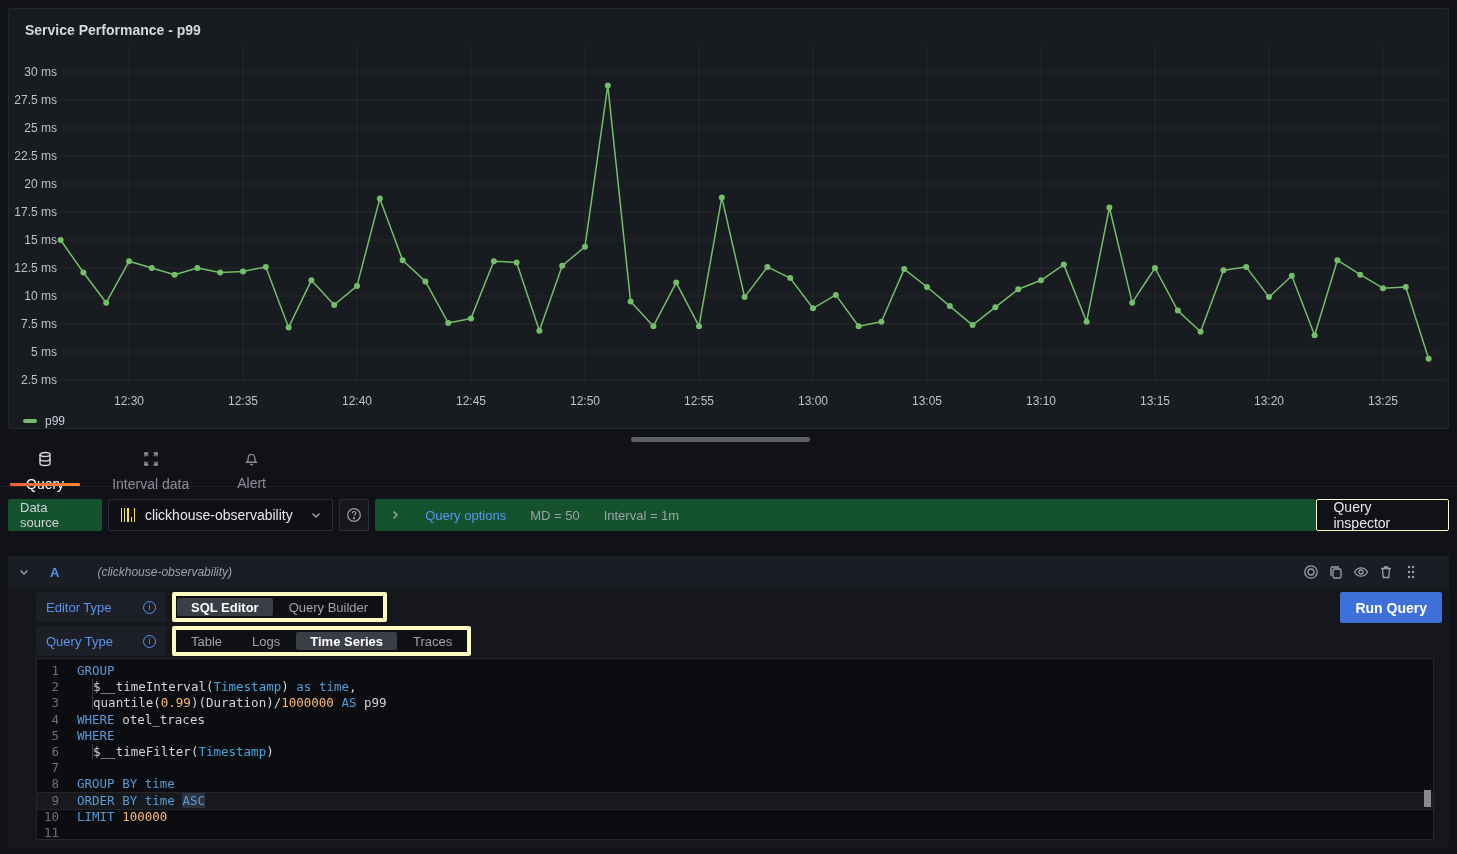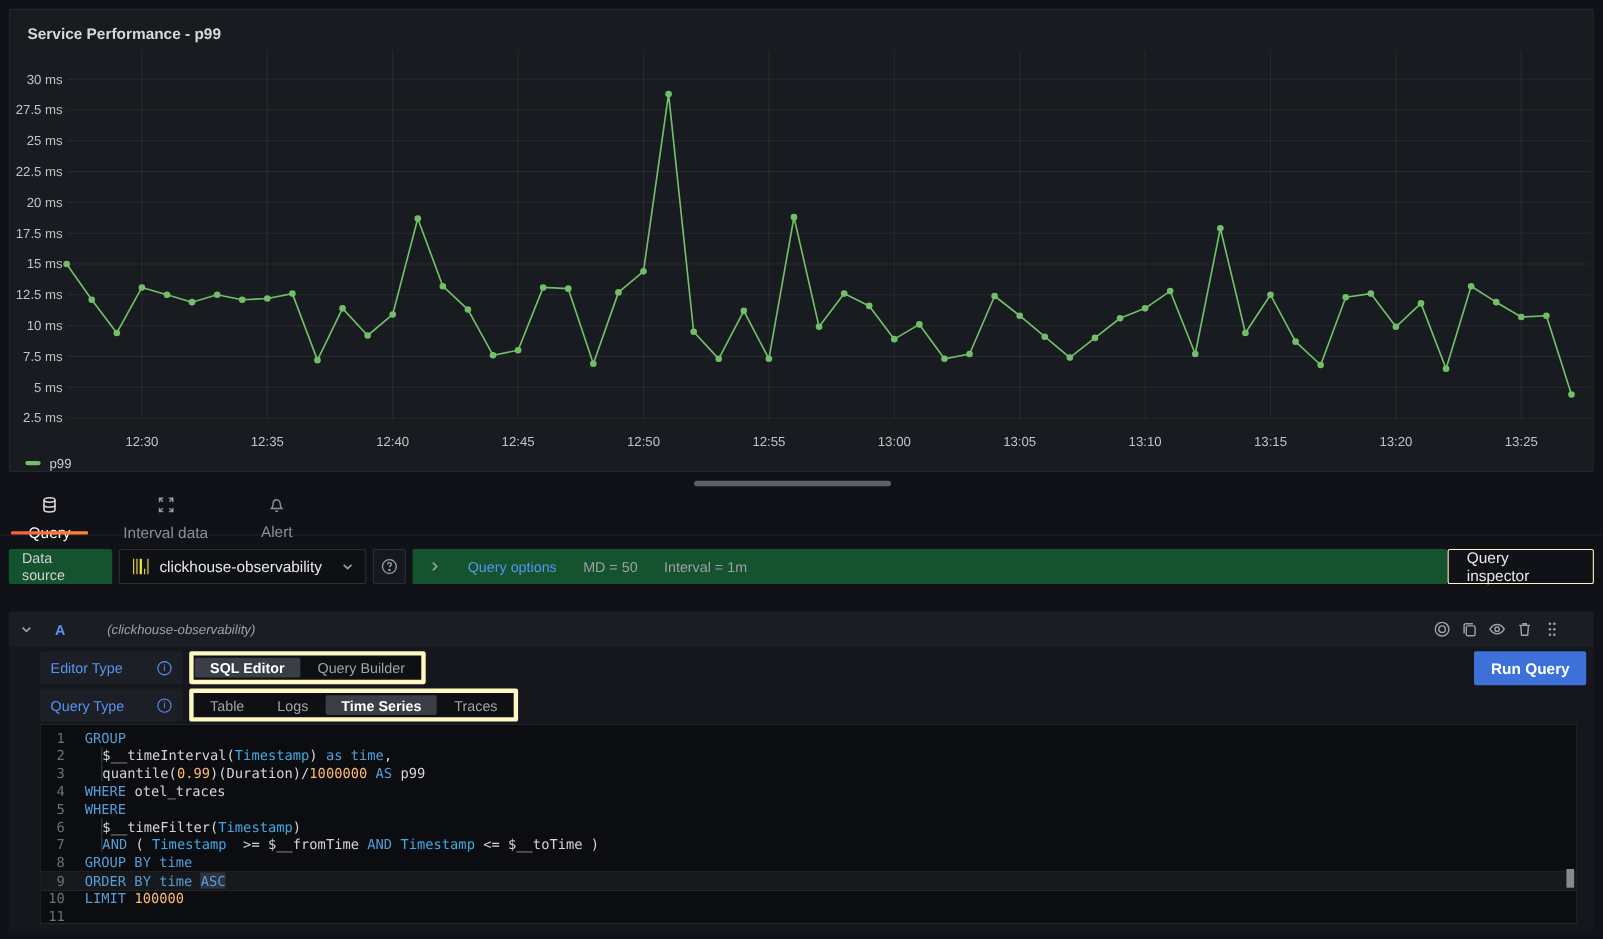--- a/index.html
+++ b/index.html
@@ -367,21 +367,21 @@
     </div>
 
     <div class="code" id="code">
       <div class="ruler-thumb"></div>
     <div class="cline"><span class="gut">1</span><span class="ctext"><span class="tk-kw">GROUP</span></span></div>
         <div class="cline"><span class="gut">2</span><span class="ctext"><span class="tk-ind">  </span><span class="tk-pl">$__timeInterval(</span><span class="tk-ts">Timestamp</span><span class="tk-pl">) </span><span class="tk-kw">as</span><span class="tk-pl"> </span><span class="tk-kw">time</span><span class="tk-pl">,</span></span></div>
         <div class="cline"><span class="gut">3</span><span class="ctext"><span class="tk-ind">  </span><span class="tk-pl">quantile(</span><span class="tk-num">0.99</span><span class="tk-pl">)(Duration)/</span><span class="tk-num">1000000</span><span class="tk-pl"> </span><span class="tk-kw">AS</span><span class="tk-pl"> p99</span></span></div>
         <div class="cline"><span class="gut">4</span><span class="ctext"><span class="tk-kw">WHERE</span><span class="tk-pl"> otel_traces</span></span></div>
         <div class="cline"><span class="gut">5</span><span class="ctext"><span class="tk-kw">WHERE</span></span></div>
         <div class="cline"><span class="gut">6</span><span class="ctext"><span class="tk-ind">  </span><span class="tk-pl">$__timeFilter(</span><span class="tk-ts">Timestamp</span><span class="tk-pl">)</span></span></div>
-        <div class="cline"><span class="gut">7</span><span class="ctext"><span class="tk-ind">  </span><span class="tk-kw">AND</span><span class="tk-pl"> ( </span><span class="tk-ts">Timestamp</span><span class="tk-pl">  &gt;= $__fromTime </span><span class="tk-kw">AND</span><span class="tk-pl"> </span><span class="tk-ts">Timestamp</span><span class="tk-pl"> &lt;= $__toTime )</span></span></div>
+        <div class="cline"><span class="gut">7</span></div>
         <div class="cline"><span class="gut">8</span><span class="ctext"><span class="tk-kw">GROUP BY</span><span class="tk-pl"> </span><span class="tk-kw">time</span></span></div>
         <div class="cline hl"><span class="gut">9</span><span class="ctext"><span class="tk-kw">ORDER BY</span><span class="tk-pl"> </span><span class="tk-kw">time</span><span class="tk-pl"> </span><span class="tk-kw tk-sel">ASC</span></span></div>
         <div class="cline"><span class="gut">10</span><span class="ctext"><span class="tk-kw">LIMIT</span><span class="tk-pl"> </span><span class="tk-num">100000</span></span></div>
         <div class="cline"><span class="gut">11</span><span class="ctext"></span></div>
       </div>
   </section>
 
 </div>
 
 </body></html>

